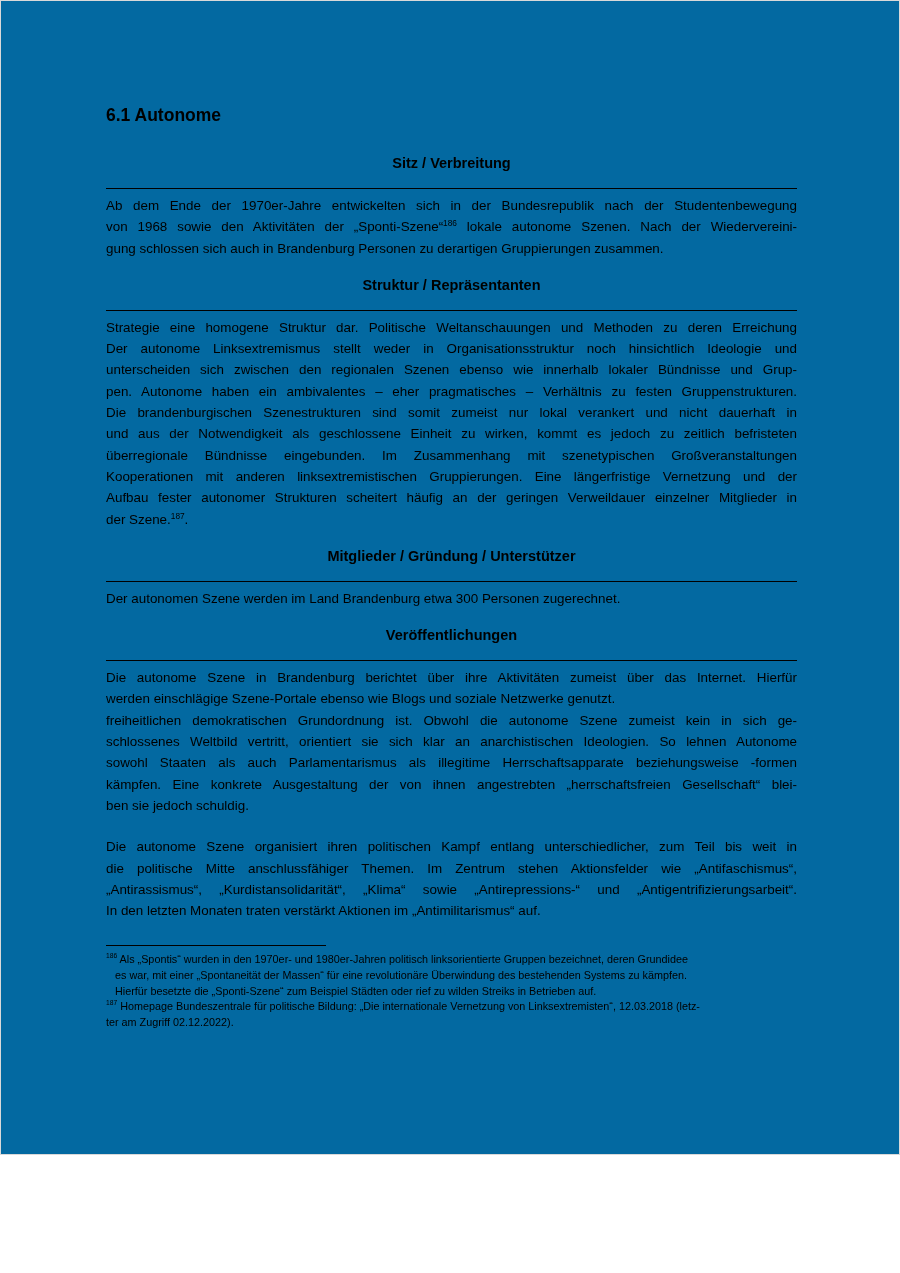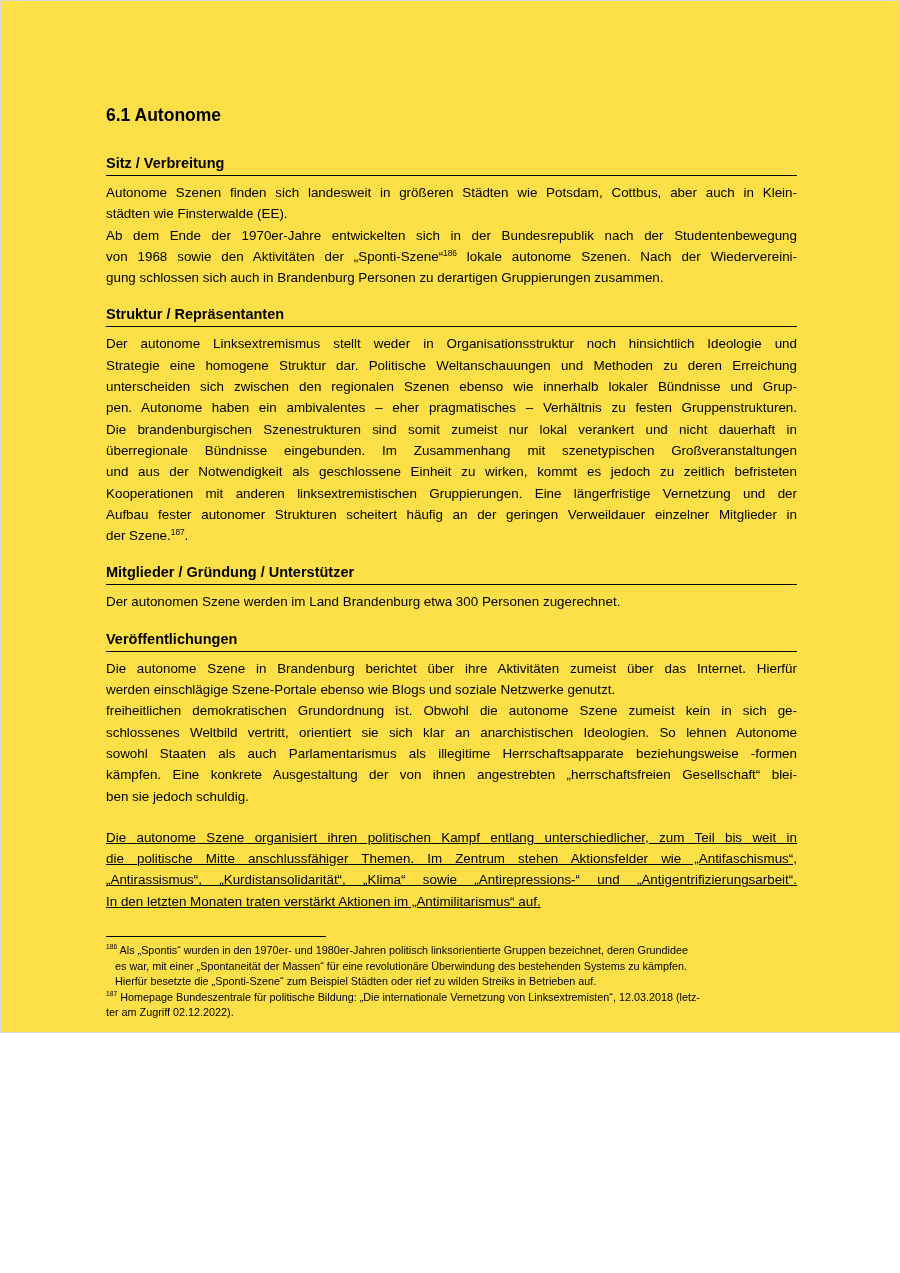--- a/index.html
+++ b/index.html
@@ -1,22 +1,22 @@
 <!DOCTYPE html>
 <html><head>
   <meta charset="utf-8">
   <style>
     * { box-sizing: border-box; }
     html, body { margin: 0; padding: 0; background: #ffffff; }
 
     .page {
       position: relative;
       width: 900px;
-      height: 1033px;
-      background: #fde047;
+      height: 1155px;
+      background: #0369a1;
       border: 1px solid #d9d9d9;
       font-family: "Liberation Sans", sans-serif;
       color: #000000;
       overflow: hidden;
     }
 
     .content {
       position: absolute;
       left: 105px;
       top: 0;
@@ -30,26 +30,27 @@
       line-height: 22px;
       margin: 0;
       padding-bottom: 11px;
     }
 
     .sec-heading {
       font-size: 14.5px;
       font-weight: bold;
       line-height: 17px;
       margin: 18px 0 6px 0;
-      padding-bottom: 3px;
+      padding-bottom: 16px;
       border-bottom: 1px solid #000000;
+      text-align: center;
     }
 
     .para { margin: 0; }
-    .para + .para { margin-top: 20px; text-decoration: underline; }
+    .para + .para { margin-top: 20px; }
 
     .line {
       font-size: 13.4px;
       line-height: 21.3px;
       text-align: justify;
       text-align-last: justify;
     }
     .line.last { text-align-last: left; }
 
     sup.fnref {
@@ -83,42 +84,38 @@
   </style>
 </head>
 <body>
 
 <div class="page">
   <div class="content">
     <h1 class="doc-title">6.1 Autonome</h1>
     <div id="sections">
         <section>
           <h2 class="sec-heading">Sitz / Verbreitung</h2>
-          <div class="para">
-            <div class="line">Autonome Szenen finden sich landesweit in größeren Städten wie Potsdam, Cottbus, aber auch in Klein-</div>
-            <div class="line last">städten wie Finsterwalde (EE).</div>
-          </div>
         </section>
         <section>
           <div class="para">
             <div class="line">Ab dem Ende der 1970er-Jahre entwickelten sich in der Bundesrepublik nach der Studentenbewegung</div>
             <div class="line">von 1968 sowie den Aktivitäten der „Sponti-Szene“<sup class="fnref">186</sup> lokale autonome Szenen. Nach der Wiedervereini-</div>
             <div class="line last">gung schlossen sich auch in Brandenburg Personen zu derartigen Gruppierungen zusammen.</div>
           </div>
         </section>
         <section>
           <h2 class="sec-heading">Struktur / Repräsentanten</h2>
           <div class="para">
+            <div class="line">Strategie eine homogene Struktur dar. Politische Weltanschauungen und Methoden zu deren Erreichung</div>
             <div class="line">Der autonome Linksextremismus stellt weder in Organisationsstruktur noch hinsichtlich Ideologie und</div>
-            <div class="line">Strategie eine homogene Struktur dar. Politische Weltanschauungen und Methoden zu deren Erreichung</div>
             <div class="line">unterscheiden sich zwischen den regionalen Szenen ebenso wie innerhalb lokaler Bündnisse und Grup-</div>
             <div class="line">pen. Autonome haben ein ambivalentes – eher pragmatisches – Verhältnis zu festen Gruppenstrukturen.</div>
             <div class="line">Die brandenburgischen Szenestrukturen sind somit zumeist nur lokal verankert und nicht dauerhaft in</div>
+            <div class="line">und aus der Notwendigkeit als geschlossene Einheit zu wirken, kommt es jedoch zu zeitlich befristeten</div>
             <div class="line">überregionale Bündnisse eingebunden. Im Zusammenhang mit szenetypischen Großveranstaltungen</div>
-            <div class="line">und aus der Notwendigkeit als geschlossene Einheit zu wirken, kommt es jedoch zu zeitlich befristeten</div>
             <div class="line">Kooperationen mit anderen linksextremistischen Gruppierungen. Eine längerfristige Vernetzung und der</div>
             <div class="line">Aufbau fester autonomer Strukturen scheitert häufig an der geringen Verweildauer einzelner Mitglieder in</div>
             <div class="line last">der Szene.<sup class="fnref">187</sup>.</div>
           </div>
         </section>
         <section>
           <h2 class="sec-heading">Mitglieder / Gründung / Unterstützer</h2>
           <div class="para">
             <div class="line last">Der autonomen Szene werden im Land Brandenburg etwa 300 Personen zugerechnet.</div>
           </div>

